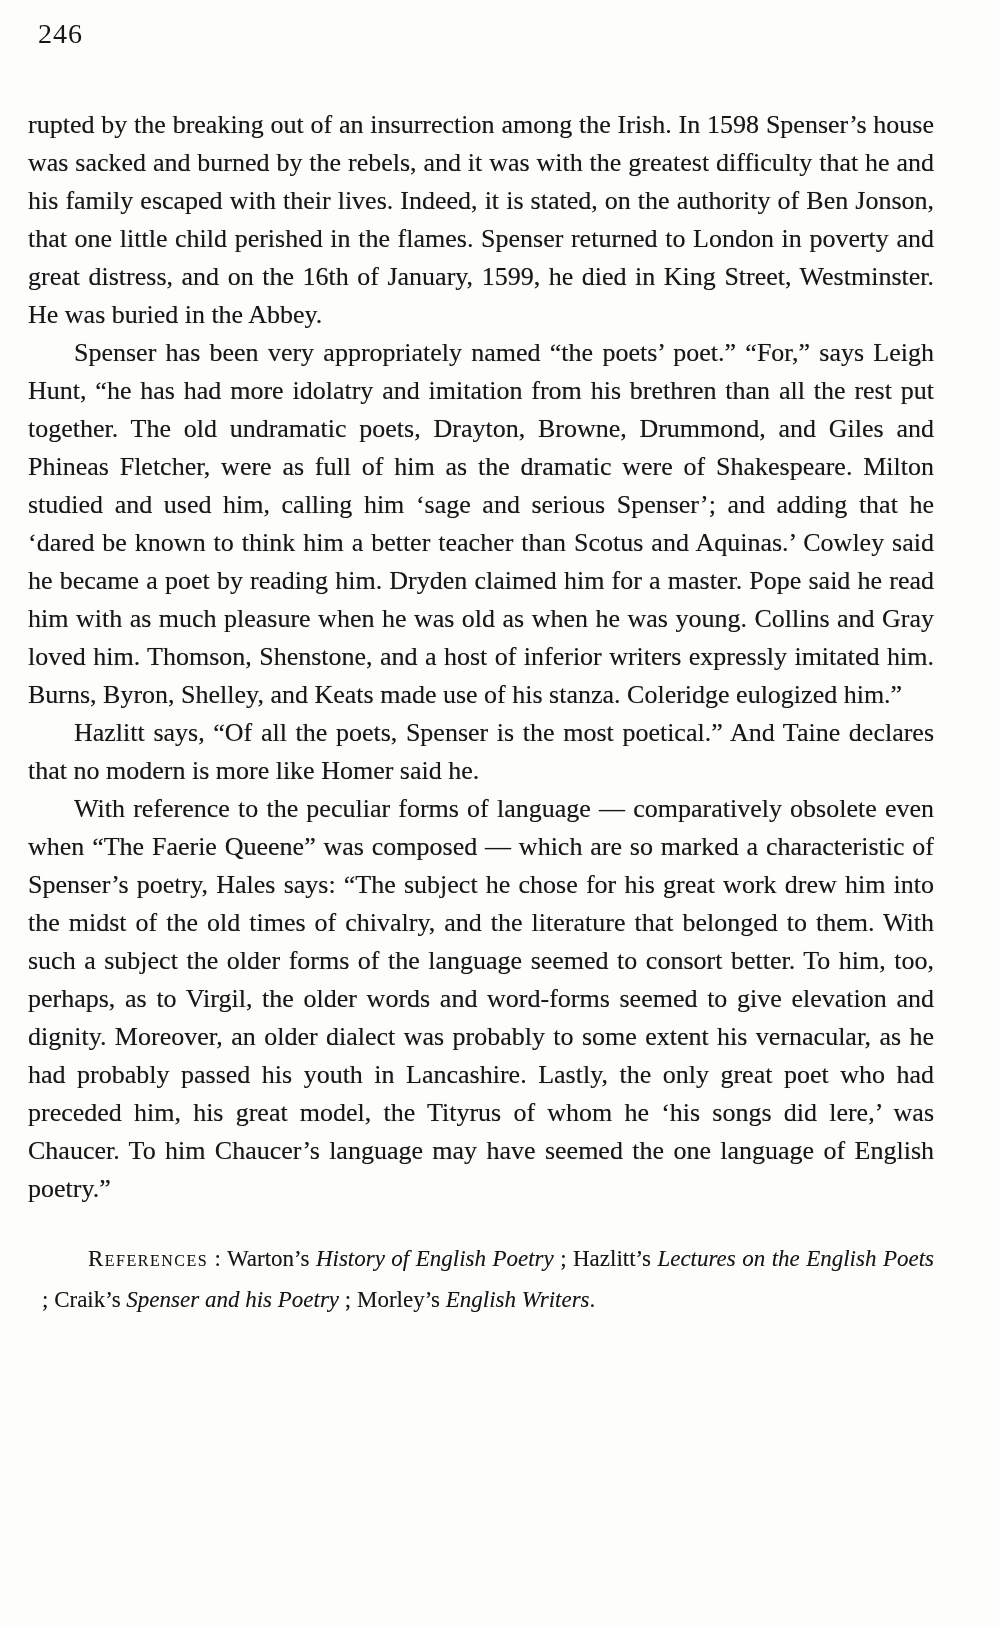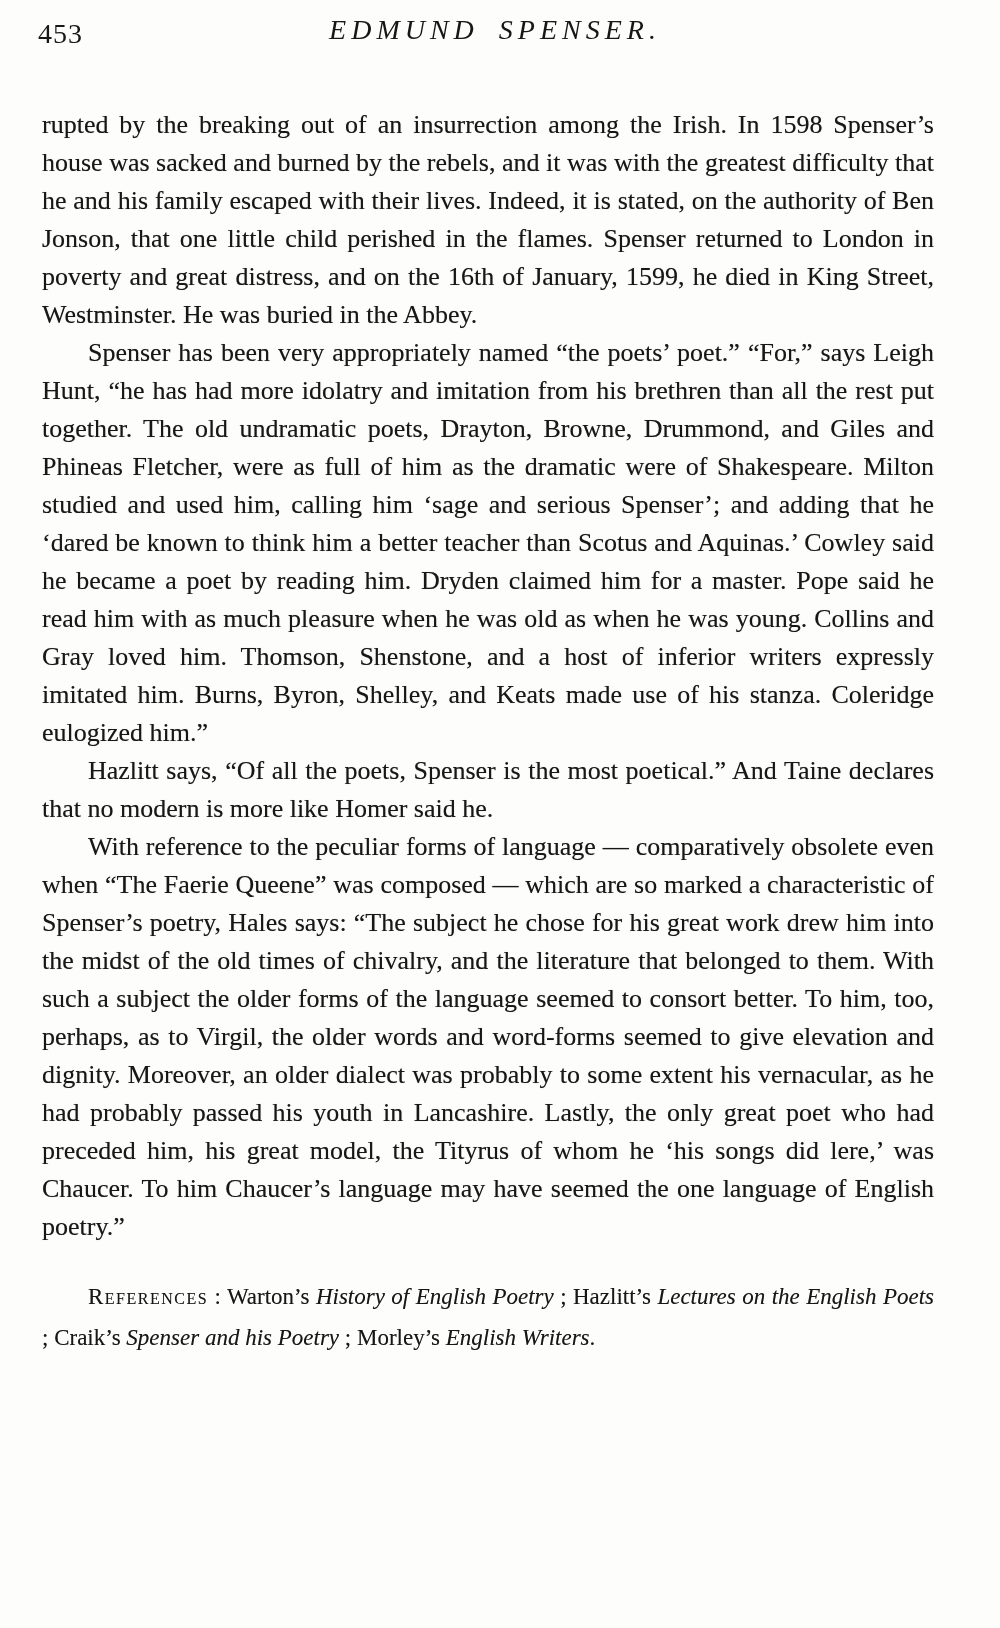--- a/index.html
+++ b/index.html
@@ -39,21 +39,21 @@
   .running-head {
     display: block;
     text-align: center;
     font-style: italic;
     font-size: 28px;
     letter-spacing: 5px;
     word-spacing: 8px;
     padding-right: 10px;
   }
   .body-text {
-    margin: 48px 66px 0 42px;
+    margin: 48px 66px 0 28px;
   }
   .para {
     font-size: 26px;
     line-height: 38px;
     text-align: justify;
     text-justify: inter-word;
     text-shadow: 0 0 0.7px rgba(25,25,25,0.45);
   }
   .para.indent {
     text-indent: 46px;
@@ -74,22 +74,21 @@
   }
   .references .roman { font-style: normal; }
 </style>
 </head>
 <body>
 
 <div class="page">
   <div class="scanlayer">
 
     <header class="page-header">
-      <span class="page-number">453</span>
-      <span class="running-head">EDMUND SPENSER.</span>
+      <span class="page-number">246</span>
     </header>
 
     <main class="body-text">
 
     <p class="para">rupted by the breaking out of an insurrection among the Irish. In 1598 Spenser’s house was sacked and burned by the rebels, and it was with the greatest difficulty that he and his family escaped with their lives. Indeed, it is stated, on the authority of Ben Jonson, that one little child perished in the flames. Spenser returned to London in poverty and great distress, and on the 16th of January, 1599, he died in King Street, Westminster. He was buried in the Abbey.</p>
         <p class="para indent">Spenser has been very appropriately named “the poets’ poet.” “For,” says Leigh Hunt, “he has had more idolatry and imitation from his brethren than all the rest put together. The old undramatic poets, Drayton, Browne, Drummond, and Giles and Phineas Fletcher, were as full of him as the dramatic were of Shakespeare. Milton studied and used him, calling him ‘sage and serious Spenser’; and adding that he ‘dared be known to think him a better teacher than Scotus and Aquinas.’ Cowley said he became a poet by reading him. Dryden claimed him for a master. Pope said he read him with as much pleasure when he was old as when he was young. Collins and Gray loved him. Thomson, Shenstone, and a host of inferior writers expressly imitated him. Burns, Byron, Shelley, and Keats made use of his stanza. Coleridge eulogized him.”</p>
         <p class="para indent">Hazlitt says, “Of all the poets, Spenser is the most poetical.” And Taine declares that no modern is more like Homer said he.</p>
         <p class="para indent">With reference to the peculiar forms of language — comparatively obsolete even when “The Faerie Queene” was composed — which are so marked a characteristic of Spenser’s poetry, Hales says: “The subject he chose for his great work drew him into the midst of the old times of chivalry, and the literature that belonged to them. With such a subject the older forms of the language seemed to consort better. To him, too, perhaps, as to Virgil, the older words and word-forms seemed to give elevation and dignity. Moreover, an older dialect was probably to some extent his vernacular, as he had probably passed his youth in Lancashire. Lastly, the only great poet who had preceded him, his great model, the Tityrus of whom he ‘his songs did lere,’ was Chaucer. To him Chaucer’s language may have seemed the one language of English poetry.”</p>
       </main>
 

